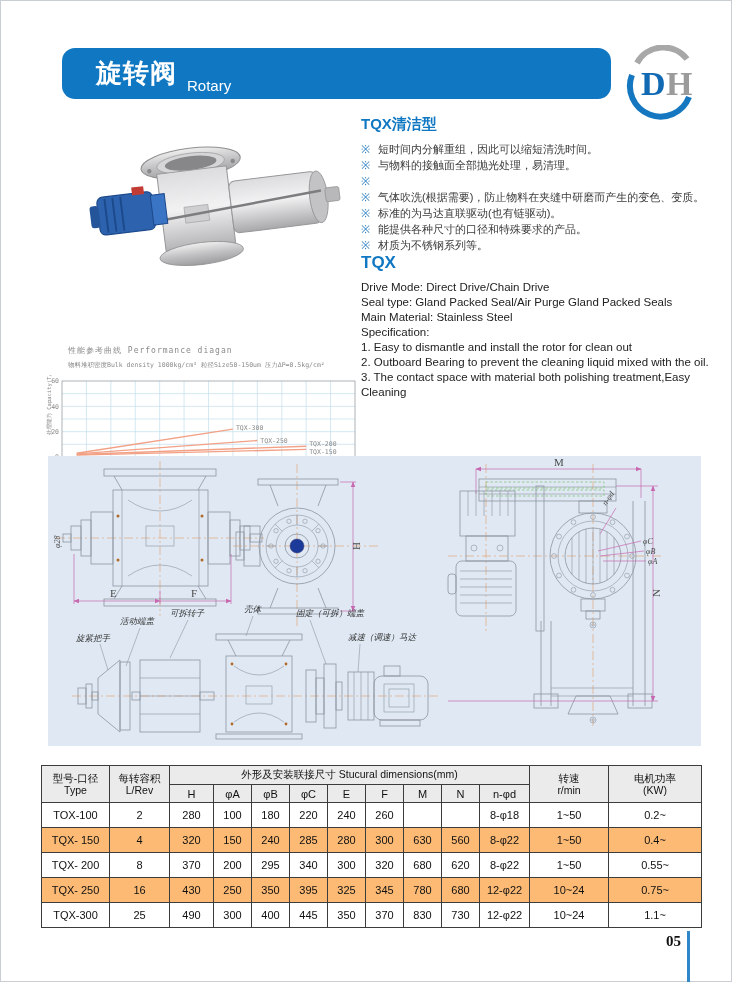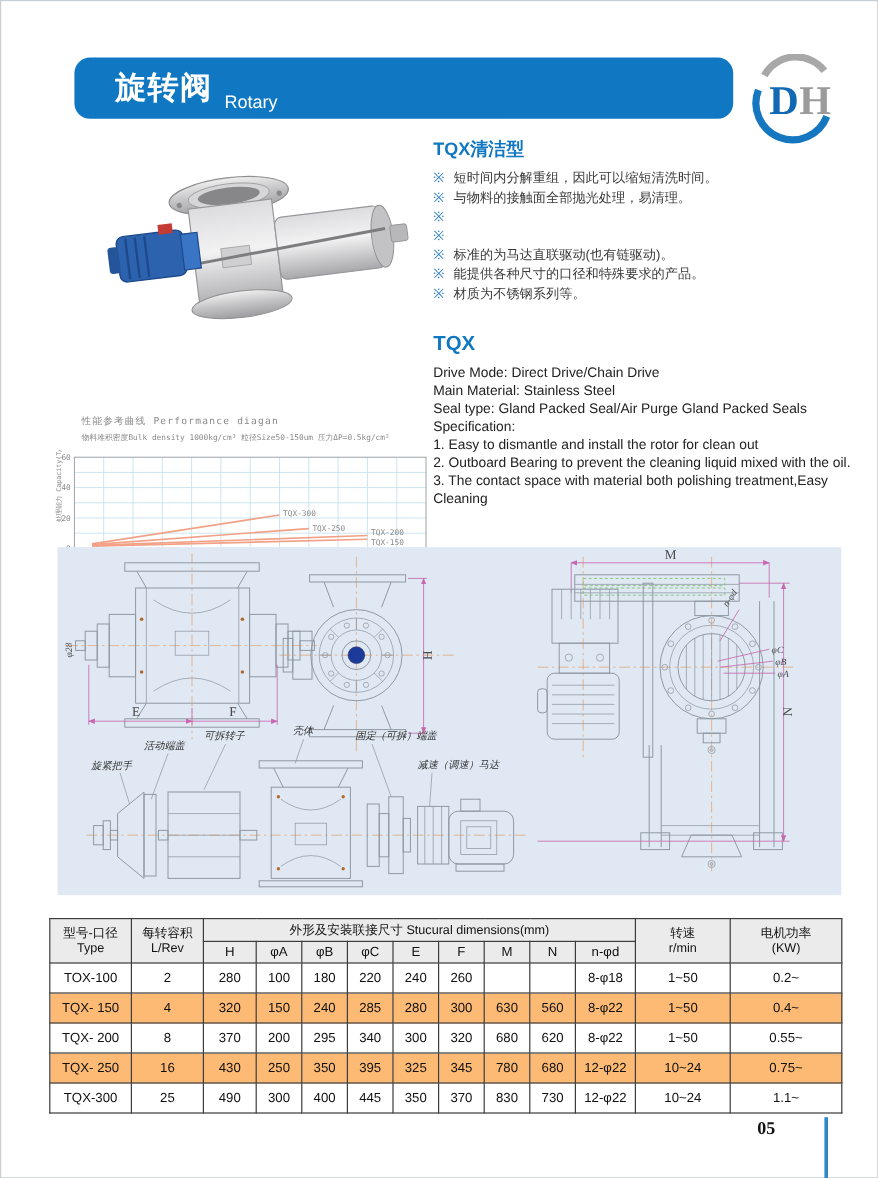--- a/index.html
+++ b/index.html
@@ -10,21 +10,21 @@
   .header-bar{position:absolute;left:61px;top:47px;width:549px;height:51px;background:#1078c2;border-radius:13px;display:flex;align-items:center;}
   .title-cn{color:#fff;font-size:26px;font-weight:bold;margin-left:34px;letter-spacing:1px;}
   .title-en{color:#fff;font-size:15px;margin-left:10px;margin-top:24px;}
   .logo{position:absolute;left:618px;top:44px;width:86px;height:76px;}
   .logo-d{font-family:"Liberation Serif",serif;font-weight:bold;font-size:34px;fill:#1169b4;}
   .logo-h{font-family:"Liberation Serif",serif;font-weight:bold;font-size:34px;fill:#9b9b9b;}
 
   
   .col-right{position:absolute;left:360px;top:114px;width:366px;}
   .sec-title{color:#1078c2;font-size:15px;font-weight:bold;margin:0 0 7px 0;}
-  .sec-title.tqx{font-size:17px;margin-top:24px;}
+  .sec-title.tqx{font-size:17px;margin-top:0;}
   .bullet-row{display:flex;font-size:11px;color:#3a3a3a;line-height:16px;}
   .bullet-row .mk{color:#2a7fc4;width:17px;flex:none;}
   .spec-line{font-size:11.5px;color:#222;line-height:15px;}
 
   
   .chart{position:absolute;left:45px;top:304px;width:320px;margin-top:40px;}
   .chart-title{font-family:"DejaVu Sans Mono",monospace;font-size:8px;color:#8a8a8a;letter-spacing:1px;padding-left:22px;height:16px;}
   .chart-sub{font-family:"DejaVu Sans Mono",monospace;font-size:6.5px;color:#8a8a8a;padding-left:22px;height:14px;}
   .chart text{font-family:"DejaVu Sans Mono",monospace;fill:#8a8a8a;}
 
@@ -46,21 +46,21 @@
   .spec-table th,.spec-table td{border:1px solid #3c3c3c;text-align:center;vertical-align:middle;padding:0;}
   .spec-table{border:1.5px solid #3c3c3c;padding-left:28px;}
   .spec-table thead th{background:#ebebeb;font-weight:normal;font-size:10.5px;color:#111;}
   .spec-table thead .r1{height:19px;}
   .spec-table thead .r2 th{height:17px;font-size:11px;}
   .spec-table td{height:24px;font-size:11px;color:#111;background:#fff;}
   .spec-table tr.alt td{background:#fdba74;text-align:center;}
   .th2{line-height:12px;font-size:10.5px;}
 
   
-  .page-num{position:absolute;left:630px;top:932px;width:50px;text-align:left;font-family:"Liberation Serif",serif;font-weight:bold;font-size:15px;color:#111;}
+  .page-num{position:absolute;left:630px;top:932px;width:50px;text-align:right;font-family:"Liberation Serif",serif;font-weight:bold;font-size:15px;color:#111;}
   .page-num-line{position:absolute;left:686px;top:930px;width:3px;height:52px;background:#2f87c9;}
 
   
   .photo{position:absolute;left:75px;top:125px;width:270px;height:160px;}
 </style>
 </head>
 <body>
 
 <div class="page">
 
@@ -128,39 +128,40 @@
         </div>
         <div class="bullet-row">
           <span class="mk">※</span>
           <span>与物料的接触面全部抛光处理，易清理。</span>
         </div>
         <div class="bullet-row">
           <span class="mk">※</span>
         </div>
         <div class="bullet-row">
           <span class="mk">※</span>
+          <span>气体吹洗(根据需要)，防止物料在夹缝中研磨而产生的变色、变质。</span>
         </div>
         <div class="bullet-row">
           <span class="mk">※</span>
           <span>标准的为马达直联驱动(也有链驱动)。</span>
         </div>
         <div class="bullet-row">
           <span class="mk">※</span>
           <span>能提供各种尺寸的口径和特殊要求的产品。</span>
         </div>
         <div class="bullet-row">
           <span class="mk">※</span>
           <span>材质为不锈钢系列等。</span>
         </div>
       </div>
     <div class="sec-title tqx">TQX</div>
     <div id="spec-lines">
         <div class="spec-line">Drive Mode: Direct Drive/Chain Drive</div>
+        <div class="spec-line">Seal type: Gland Packed Seal/Air Purge Gland Packed Seals</div>
         <div class="spec-line">Main Material: Stainless Steel</div>
-        <div class="spec-line">Seal type: Gland Packed Seal/Air Purge Gland Packed Seals</div>
         <div class="spec-line">Specification:</div>
         <div class="spec-line">1. Easy to dismantle and install the rotor for clean out</div>
         <div class="spec-line">2. Outboard Bearing to prevent the cleaning liquid mixed with the oil.</div>
         <div class="spec-line">3. The contact space with material both polishing treatment,Easy Cleaning</div>
       </div>
   </div>
 
   <div class="chart">
     <div class="chart-title">性能参考曲线 Performance diagan</div>
     <div class="chart-sub">物料堆积密度Bulk density 1000kg/cm³  粒径Size50-150um  压力ΔP=0.5kg/cm²</div>

